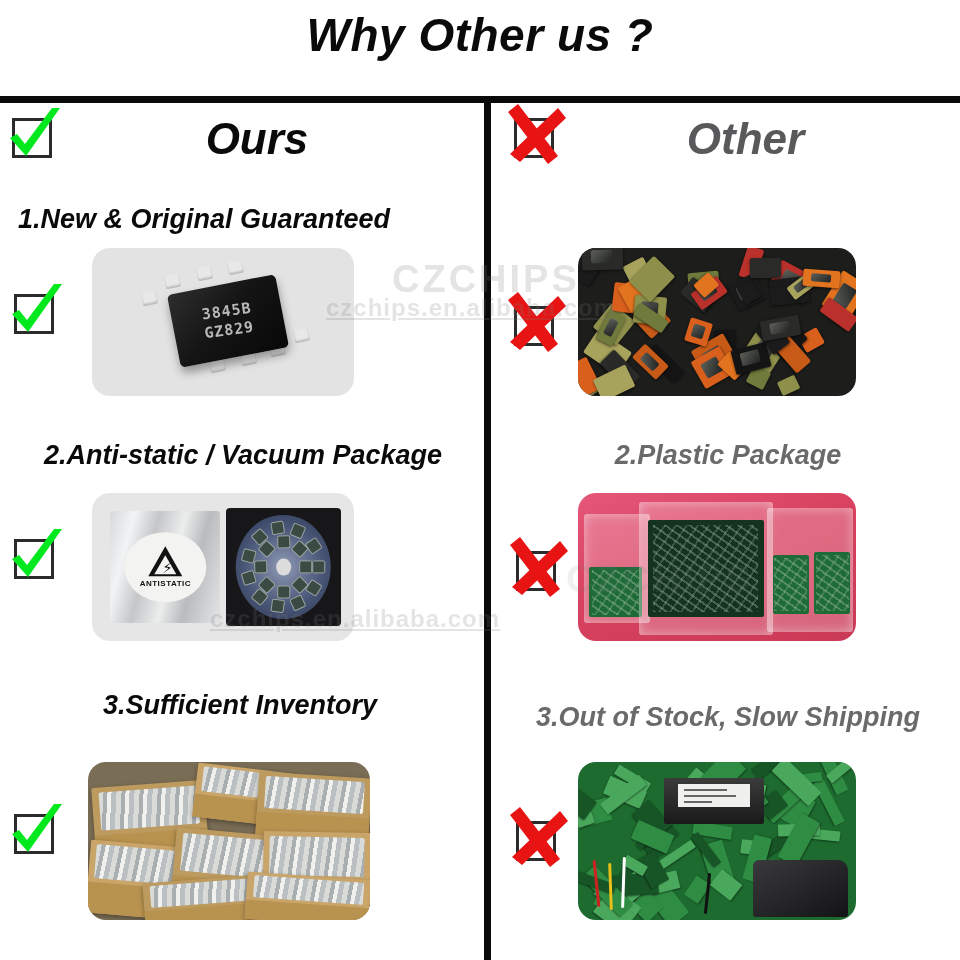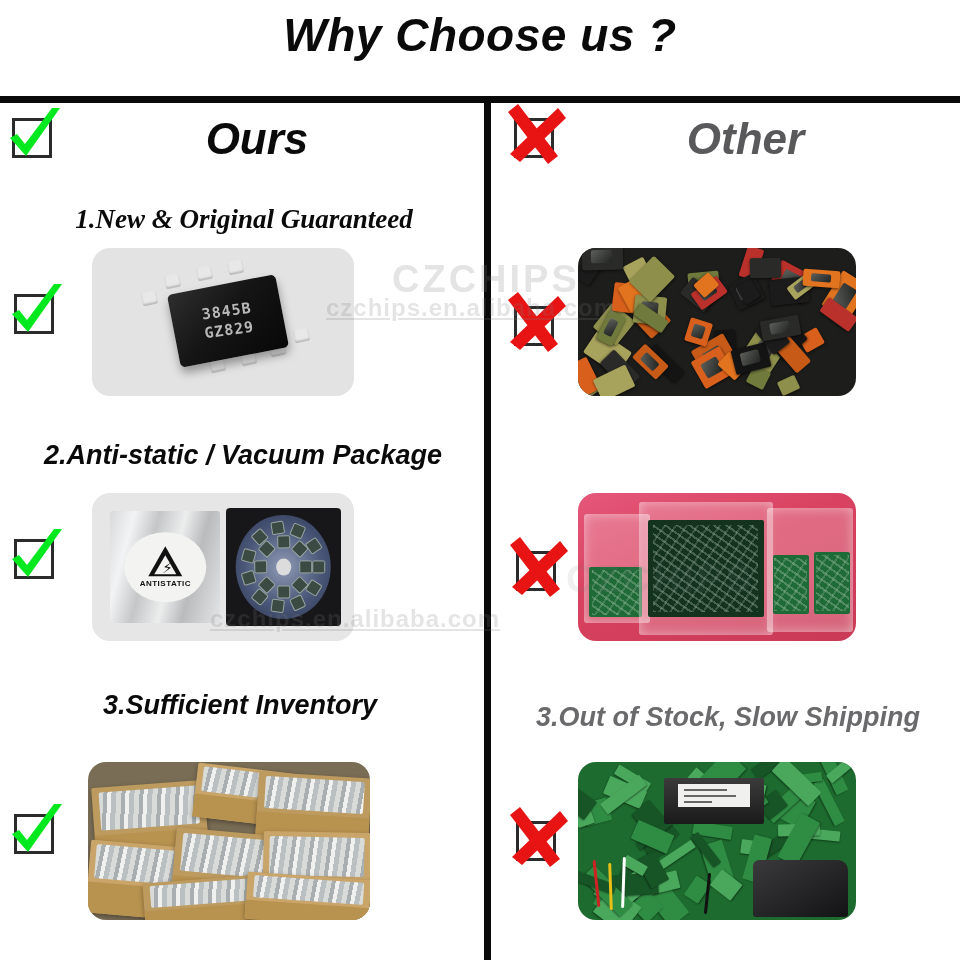--- a/index.html
+++ b/index.html
@@ -172,21 +172,21 @@
     font-weight:bold;white-space:nowrap;pointer-events:none;
   }
   .wm-big{font-size:38px;letter-spacing:3px;}
   .wm-url{font-size:24px;letter-spacing:1px;text-decoration:underline;}
 </style>
 </head>
 <body>
 
 <div class="stage">
 
-  <div class="title">Why Choose us ?</div>
+  <div class="title">Why Other us ?</div>
 
   <div class="hrule"></div>
   <div class="vrule"></div>
 
   <div class="col-head ours">Ours</div>
   <div class="col-head other">Other</div>
 
   <div class="mark" style="left:6px;top:112px;">
     <div class="box"></div>
     <svg viewBox="0 0 70 70">
@@ -194,21 +194,21 @@
     </svg>
   </div>
   <div class="mark" style="left:508px;top:112px;">
     <div class="box"></div>
     <svg viewBox="0 0 70 70">
       <path d="M6 10 L16 2 L56 54 L46 62 Z" fill="#e81414"></path>
       <path d="M56 6 L64 16 L18 60 L8 52 Z" fill="#e81414"></path>
     </svg>
   </div>
 
-  <div class="row-label left" style="left:18px;top:202px;width:452px;text-align:center;font-family:Liberation Serif, serif;">1.New &amp; Original Guaranteed</div>
+  <div class="row-label left" style="left:18px;top:202px;width:452px;">1.New &amp; Original Guaranteed</div>
 
   <div class="mark" style="left:8px;top:288px;">
     <div class="box"></div>
     <svg viewBox="0 0 70 70">
       <path d="M10 36 L26 54 L60 6 L52 6 L25 42 L17 32 Z" fill="#00e81e"></path>
     </svg>
   </div>
   <div class="mark" style="left:508px;top:300px;">
     <div class="box"></div>
     <svg viewBox="0 0 70 70">
@@ -313,20 +313,21 @@
         </div>
         <div class="sc" style="width: 16.5005px; height: 19.5322px; left: 43.038%; top: 18.4283%; background: rgb(226, 115, 31); transform: rotate(48.3841deg); box-shadow: rgba(0, 0, 0, 0.6) 0px 1px 3px;"></div>
         <div class="sc" style="width: 16.9164px; height: 20.4187px; left: 58.165%; top: 22.9214%; background: rgb(27, 27, 27); transform: rotate(-30.7439deg); box-shadow: rgba(0, 0, 0, 0.6) 0px 1px 3px;"></div>
         <div class="sc" style="width: 38.9704px; height: 20.0702px; left: 65.7422%; top: 47.59%; background: rgb(42, 42, 40); transform: rotate(-10.1364deg); box-shadow: rgba(0, 0, 0, 0.6) 0px 1px 3px;">
           <div class="die"></div>
         </div>
       </div>
   </div>
 
   <div class="row-label left" style="left:8px;top:438px;width:470px;text-align:center;">2.Anti-static / Vacuum Package</div>
+  <div class="row-label right" style="left:500px;top:438px;width:456px;text-align:center;">2.Plastic Package</div>
 
   <div class="mark" style="left:8px;top:533px;">
     <div class="box"></div>
     <svg viewBox="0 0 70 70">
       <path d="M10 36 L26 54 L60 6 L52 6 L25 42 L17 32 Z" fill="#00e81e"></path>
     </svg>
   </div>
   <div class="mark" style="left:510px;top:545px;">
     <div class="box"></div>
     <svg viewBox="0 0 70 70">

